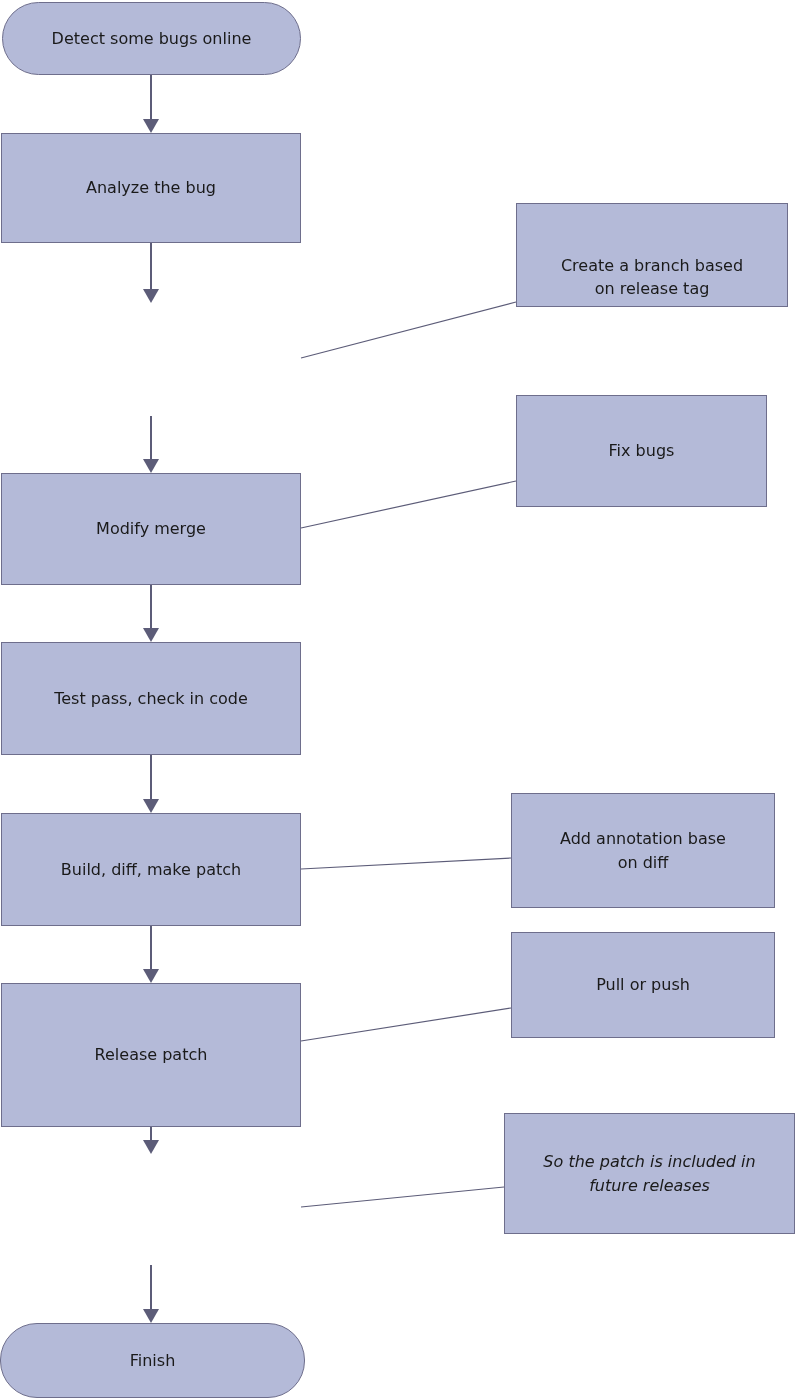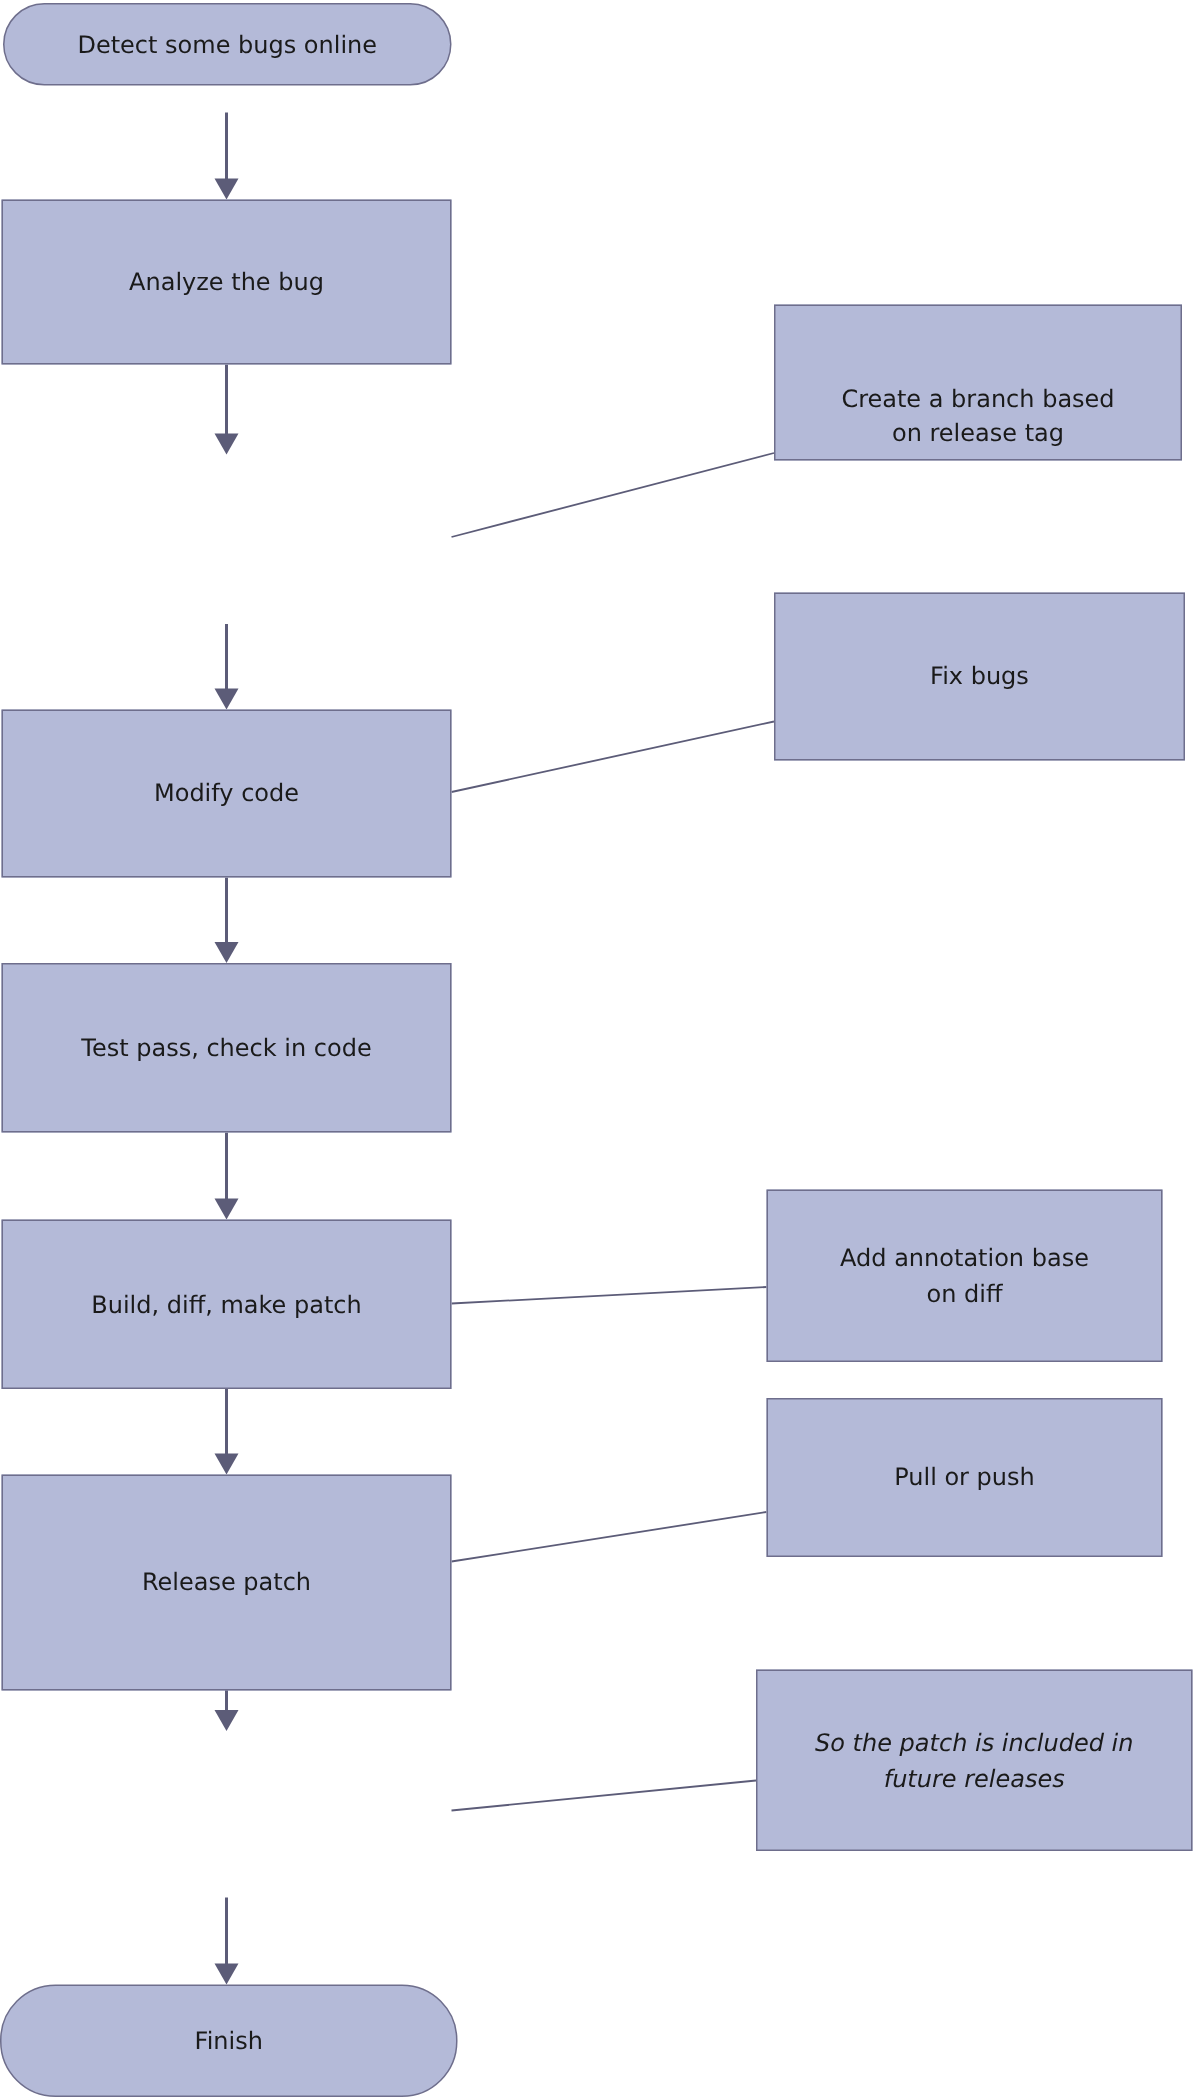--- a/index.html
+++ b/index.html
@@ -98,31 +98,31 @@
       <polygon class="arrow-head" points="143,1309 159,1309 151,1323"></polygon>
     </g>
 
     <line class="note-line" x1="301" y1="358" x2="516" y2="302"></line>
     <line class="note-line" x1="301" y1="528" x2="516" y2="481"></line>
     <line class="note-line" x1="301" y1="869" x2="511" y2="858"></line>
     <line class="note-line" x1="301" y1="1041" x2="511" y2="1008"></line>
     <line class="note-line" x1="301" y1="1207" x2="504" y2="1187"></line>
   </svg>
 
-  <div class="node stadium" style="left:2px; top:2px; width:299px; height:55px;">
+  <div class="node stadium" style="left:2px; top:2px; width:299px; height:73px;">
     <span>Detect some bugs online</span>
   </div>
 
   <div class="node" style="left:1px; top:133px; width:300px; height:110px;">
     <span>Analyze the bug</span>
   </div>
 
 
   <div class="node" style="left:1px; top:473px; width:300px; height:112px;">
-    <span>Modify code</span>
+    <span>Modify merge</span>
   </div>
 
   <div class="node" style="left:1px; top:813px; width:300px; height:113px;">
     <span>Build, diff, make patch</span>
   </div>
 
   <div class="node" style="left:1px; top:642px; width:300px; height:113px;">
     <span>Test pass, check in code</span>
   </div>
 
@@ -132,21 +132,21 @@
 
 
   <div class="node stadium" style="left:0px; top:1323px; width:305px; height:75px;">
     <span>Finish</span>
   </div>
 
   <div class="node" style="left:516px; top:203px; width:272px; height:104px;">
     <span style="max-width:190px;margin-top:44px;">Create a branch based on release tag</span>
   </div>
 
-  <div class="node" style="left:516px; top:395px; width:274px; height:112px;">
+  <div class="node" style="left:516px; top:395px; width:251px; height:112px;">
     <span>Fix bugs</span>
   </div>
 
   <div class="node" style="left:511px; top:793px; width:264px; height:115px;">
     <span style="max-width:175px;">Add annotation base on diff</span>
   </div>
 
   <div class="node" style="left:511px; top:932px; width:264px; height:106px;">
     <span>Pull or push</span>
   </div>

